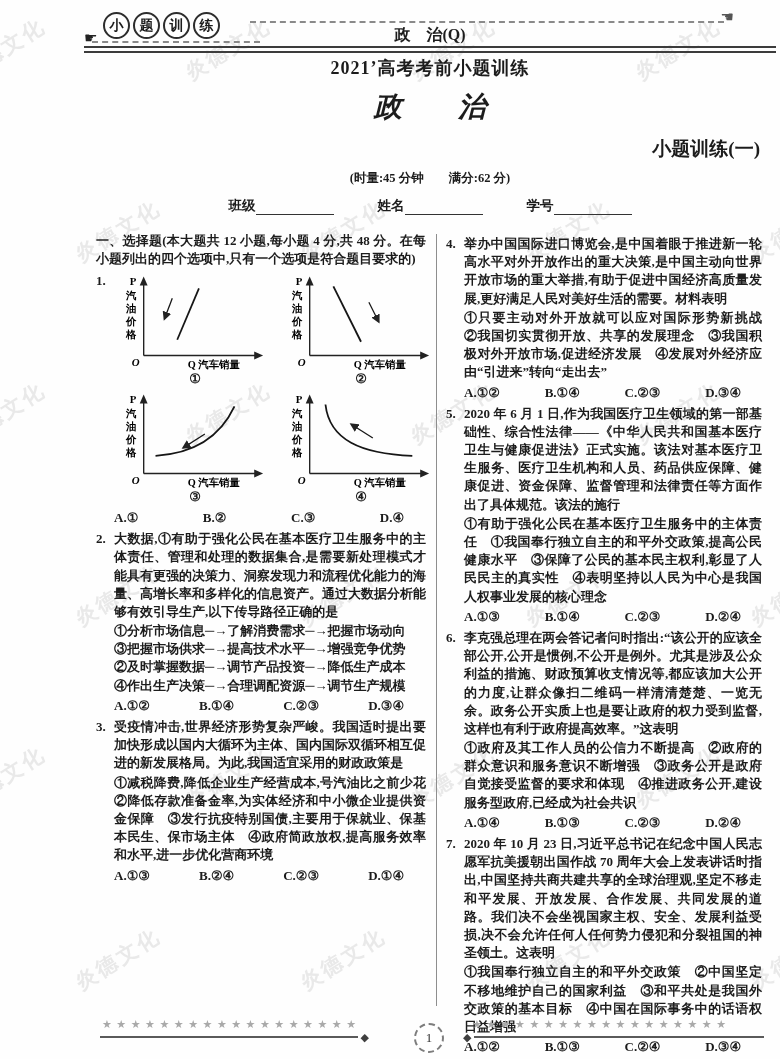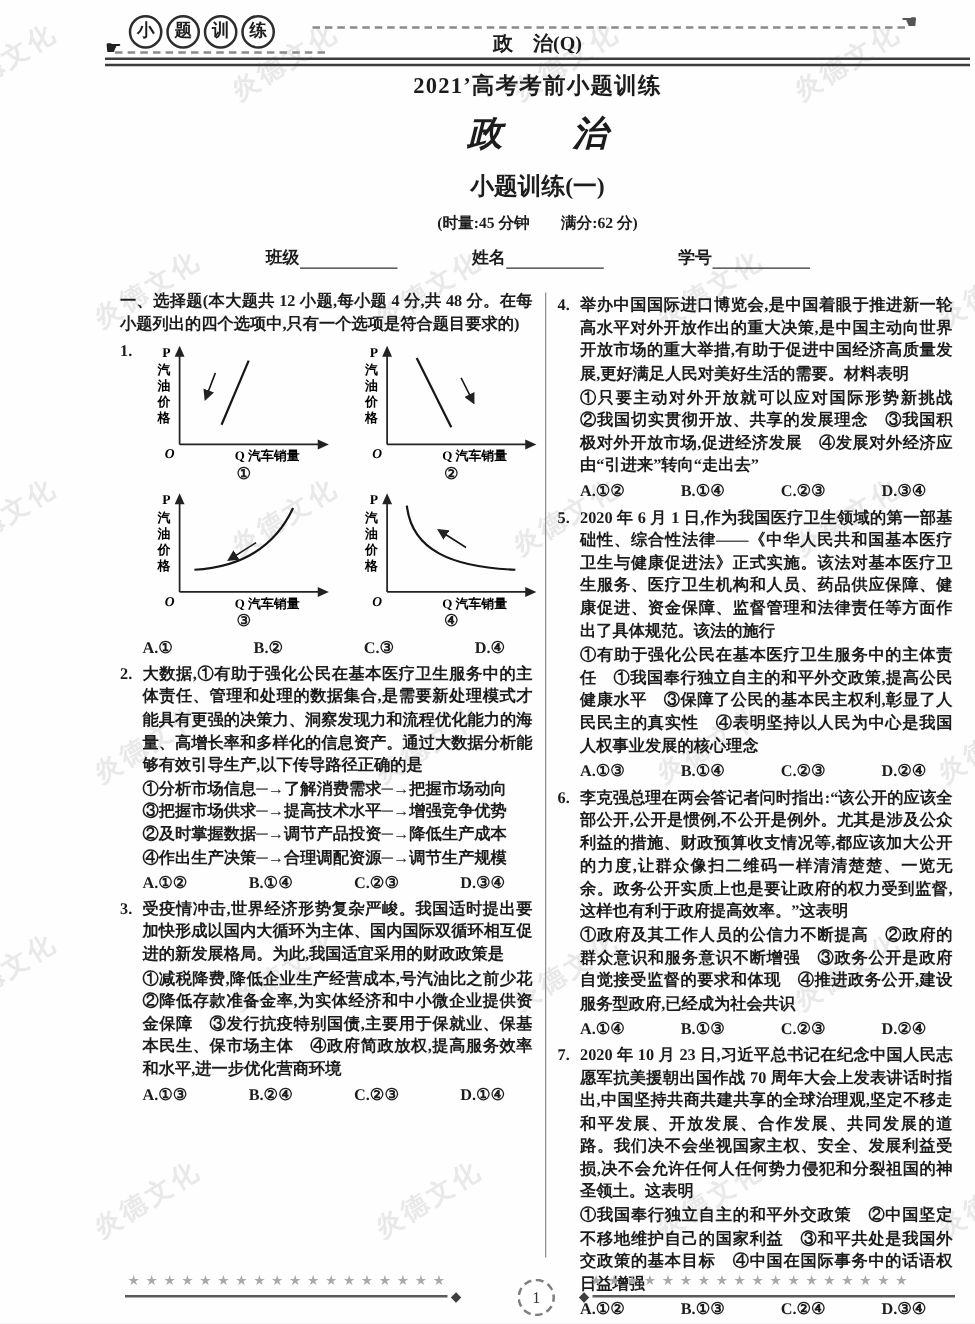--- a/index.html
+++ b/index.html
@@ -27,23 +27,23 @@
   .dashdot-top{position:absolute;left:250px;top:21px;width:474px;border-top:2px dashed #8a8a8a;}
   .dashdot-logo{position:absolute;left:92px;top:41px;width:168px;border-top:2px dashed #8a8a8a;}
   .subject{position:absolute;left:100px;top:25px;width:660px;text-align:center;
     font-weight:bold;font-size:16px;}
   .double-rule{position:absolute;left:84px;top:46px;width:692px;height:3px;
     border-top:2px solid #3c3c3c;border-bottom:2px solid #3c3c3c;}
   
   .title-block{position:absolute;left:100px;top:56px;width:660px;text-align:center;}
   .t1{font-size:18px;font-weight:bold;letter-spacing:1px;}
   .t2{font-size:28px;font-weight:bold;margin-top:8px;font-style:italic;}
-  .t3{font-size:19px;font-weight:bold;margin-top:10px;}
+  .t3{font-size:19px;font-weight:bold;margin-top:10px;text-align:right;}
   .t4{font-size:12.5px;margin-top:8px;font-weight:600;}
-  .fields{margin-top:10px;font-size:13.5px;font-weight:600;display:flex;justify-content:center;gap:60px;}
+  .fields{margin-top:10px;font-size:13.5px;font-weight:600;display:flex;justify-content:center;gap:44px;}
   .field-line{display:inline-block;width:78px;border-bottom:1px solid #333;height:14px;vertical-align:bottom;}
   
   .col{position:absolute;top:232px;font-size:13px;line-height:1.4;font-weight:600;text-align:justify;}
   #col-left{left:96px;width:330px;}
   #col-right{left:446px;width:316px;}
   .divider{position:absolute;left:436px;top:234px;width:1px;height:772px;background:#8e8e8e;}
   .section-intro{margin-bottom:2px;}
   .section-intro b{font-weight:bold;}
   .q{position:relative;padding-left:18px;margin-top:3px;}
   .q-num{position:absolute;left:0;top:0;}

